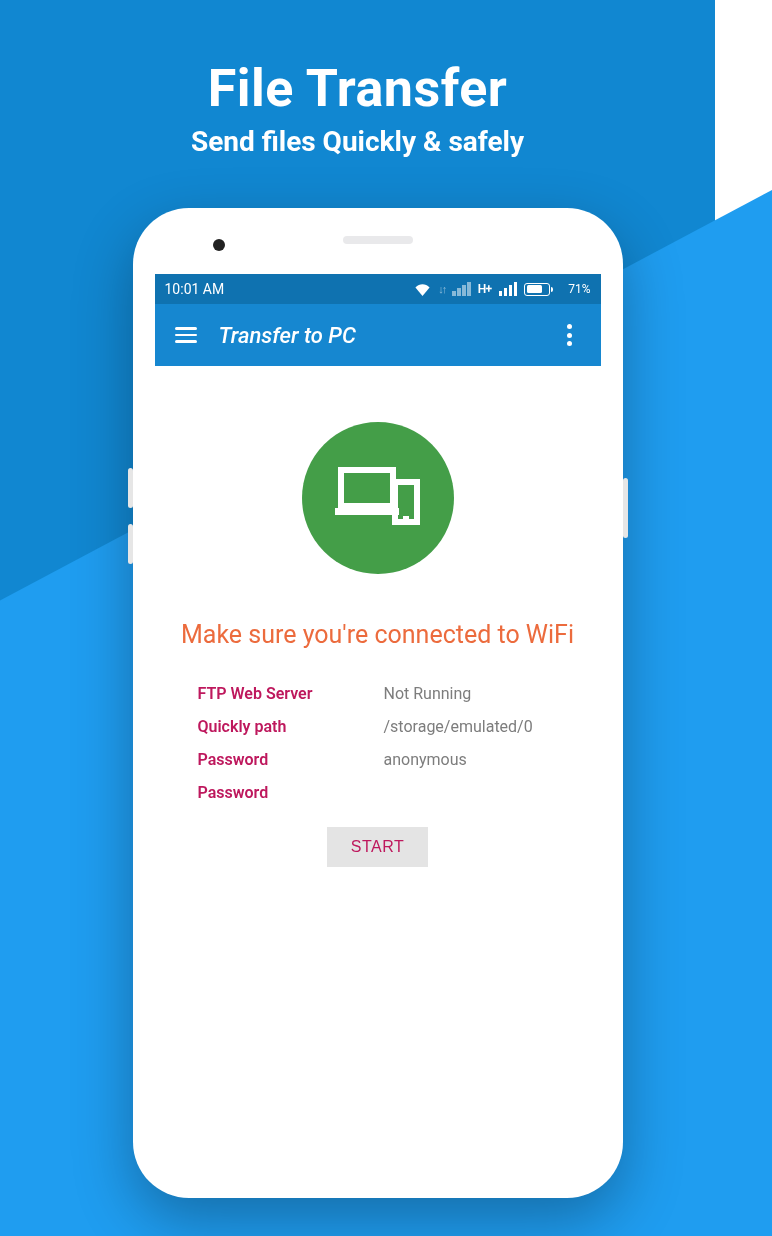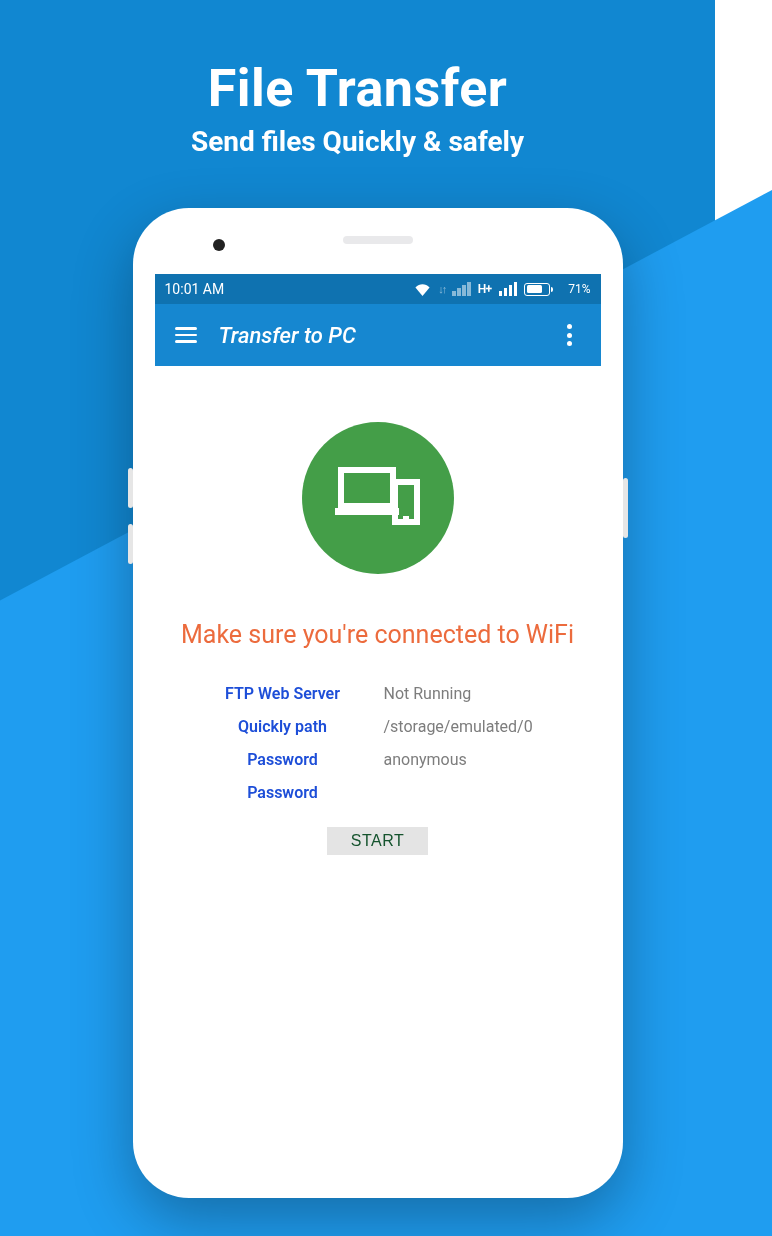--- a/index.html
+++ b/index.html
@@ -134,27 +134,27 @@
   .circle {
     width:152px; height:152px; border-radius:50%; background:#449e48;
     margin: 56px auto 0;
     display:flex; align-items:center; justify-content:center;
   }
 
   .warn { color:#ec6b3d; font-size:25px; margin-top:46px; }
 
   .fields { margin:28px auto 0; width:360px; }
   .row { display:flex; align-items:baseline; padding:7px 0; font-size:16px; }
-  .row .k { flex:0 0 50%; text-align:center; padding-right:10px; color:#1d4ed8; font-weight:600; }
+  .row .k { flex:0 0 50%; text-align:left; padding-right:10px; color:#be185d; font-weight:600; }
   .row .v { flex:0 0 50%; text-align:left; padding-left:6px; color:#7d7d7d; }
 
   .startbtn {
     display:inline-block; margin-top:18px;
-    background:#e4e4e4; color:#14532d;
-    border:none; padding:5px 24px; font-size:16px; font-weight:500;
+    background:#e4e4e4; color:#be185d;
+    border:none; padding:11px 24px; font-size:16px; font-weight:500;
     letter-spacing:0.5px; cursor:pointer;
   }
 
 </style>
 </head>
 <body>
 
 <div class="stage">
   <div class="diag"></div>
 

